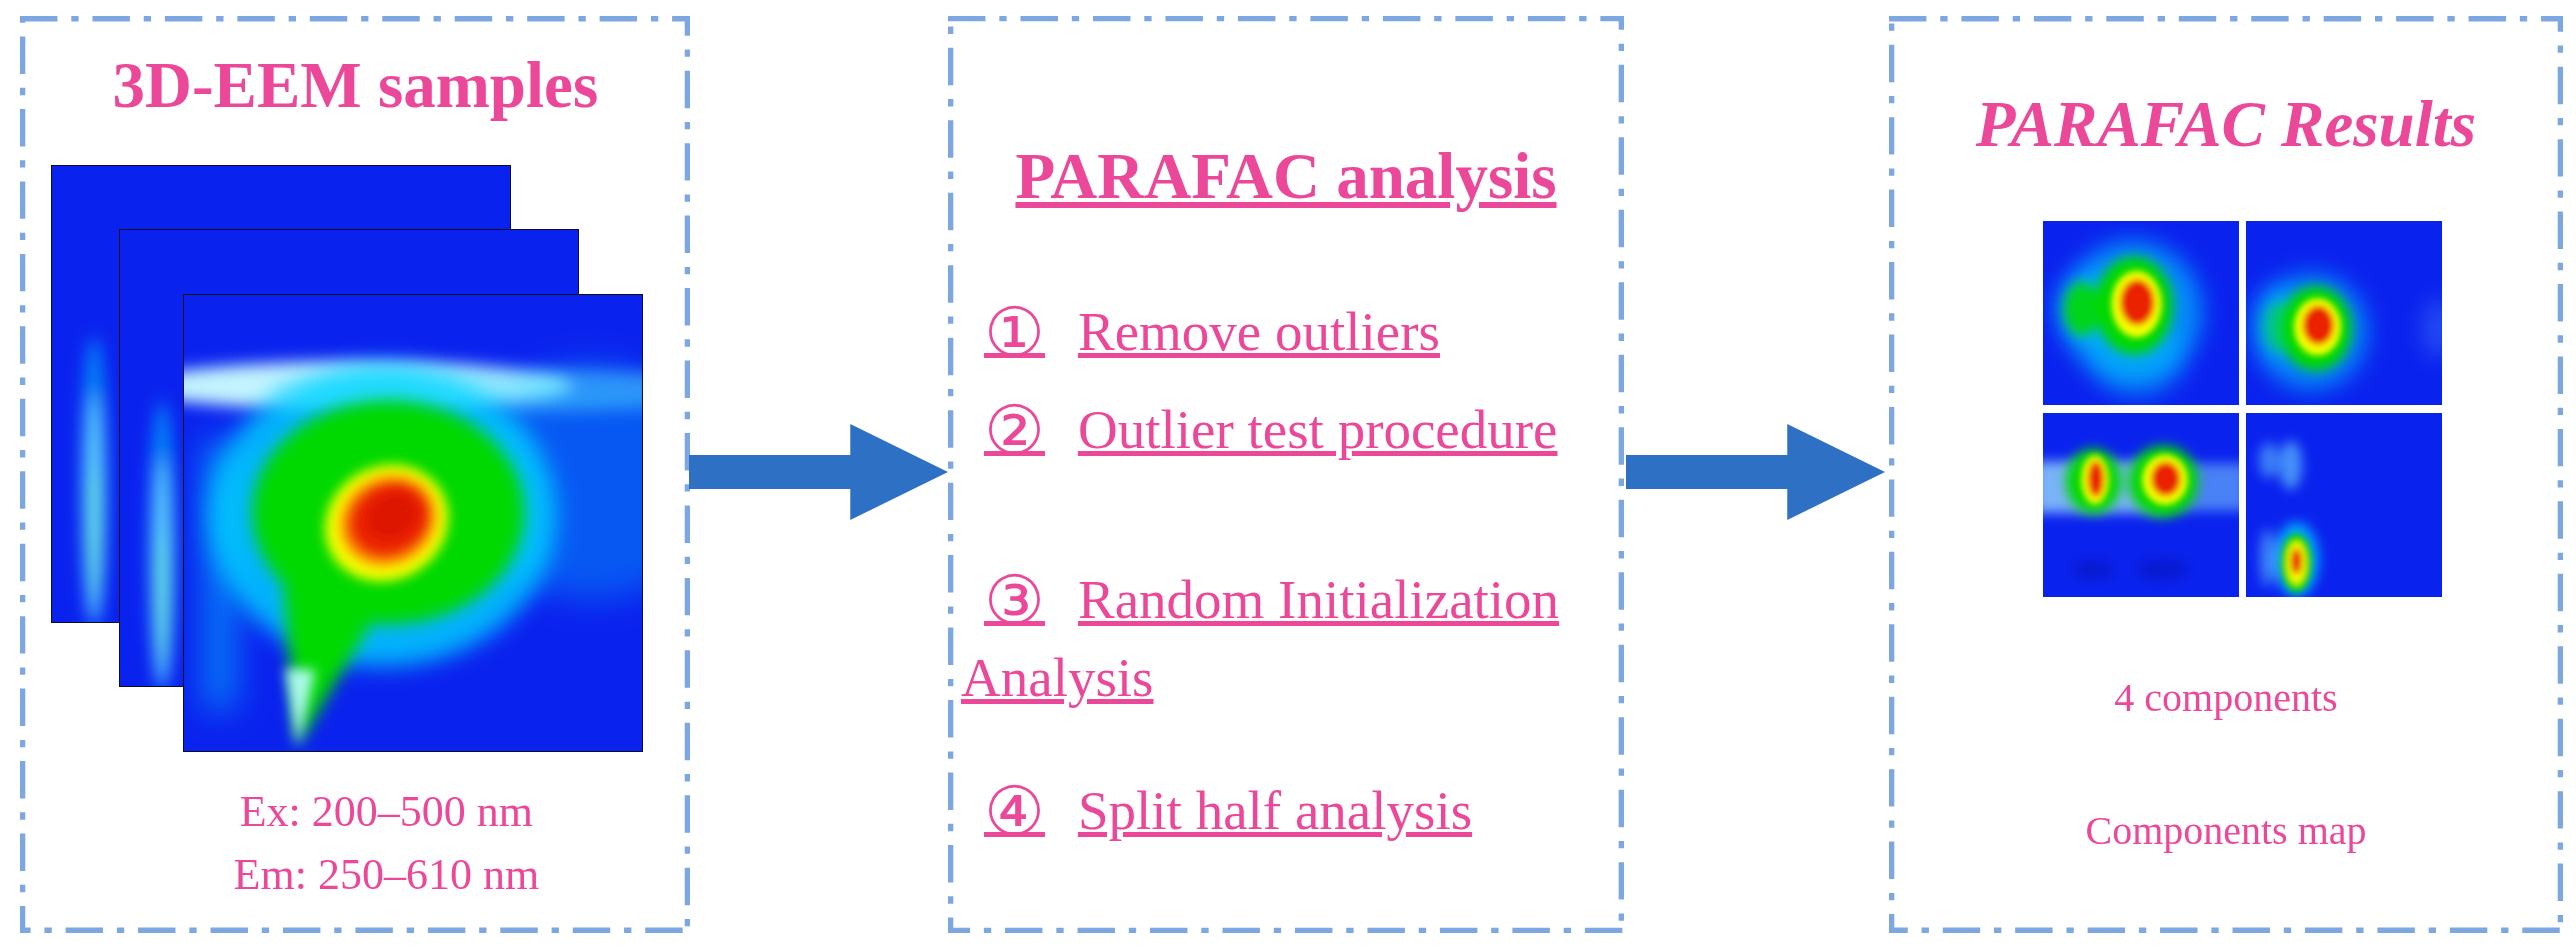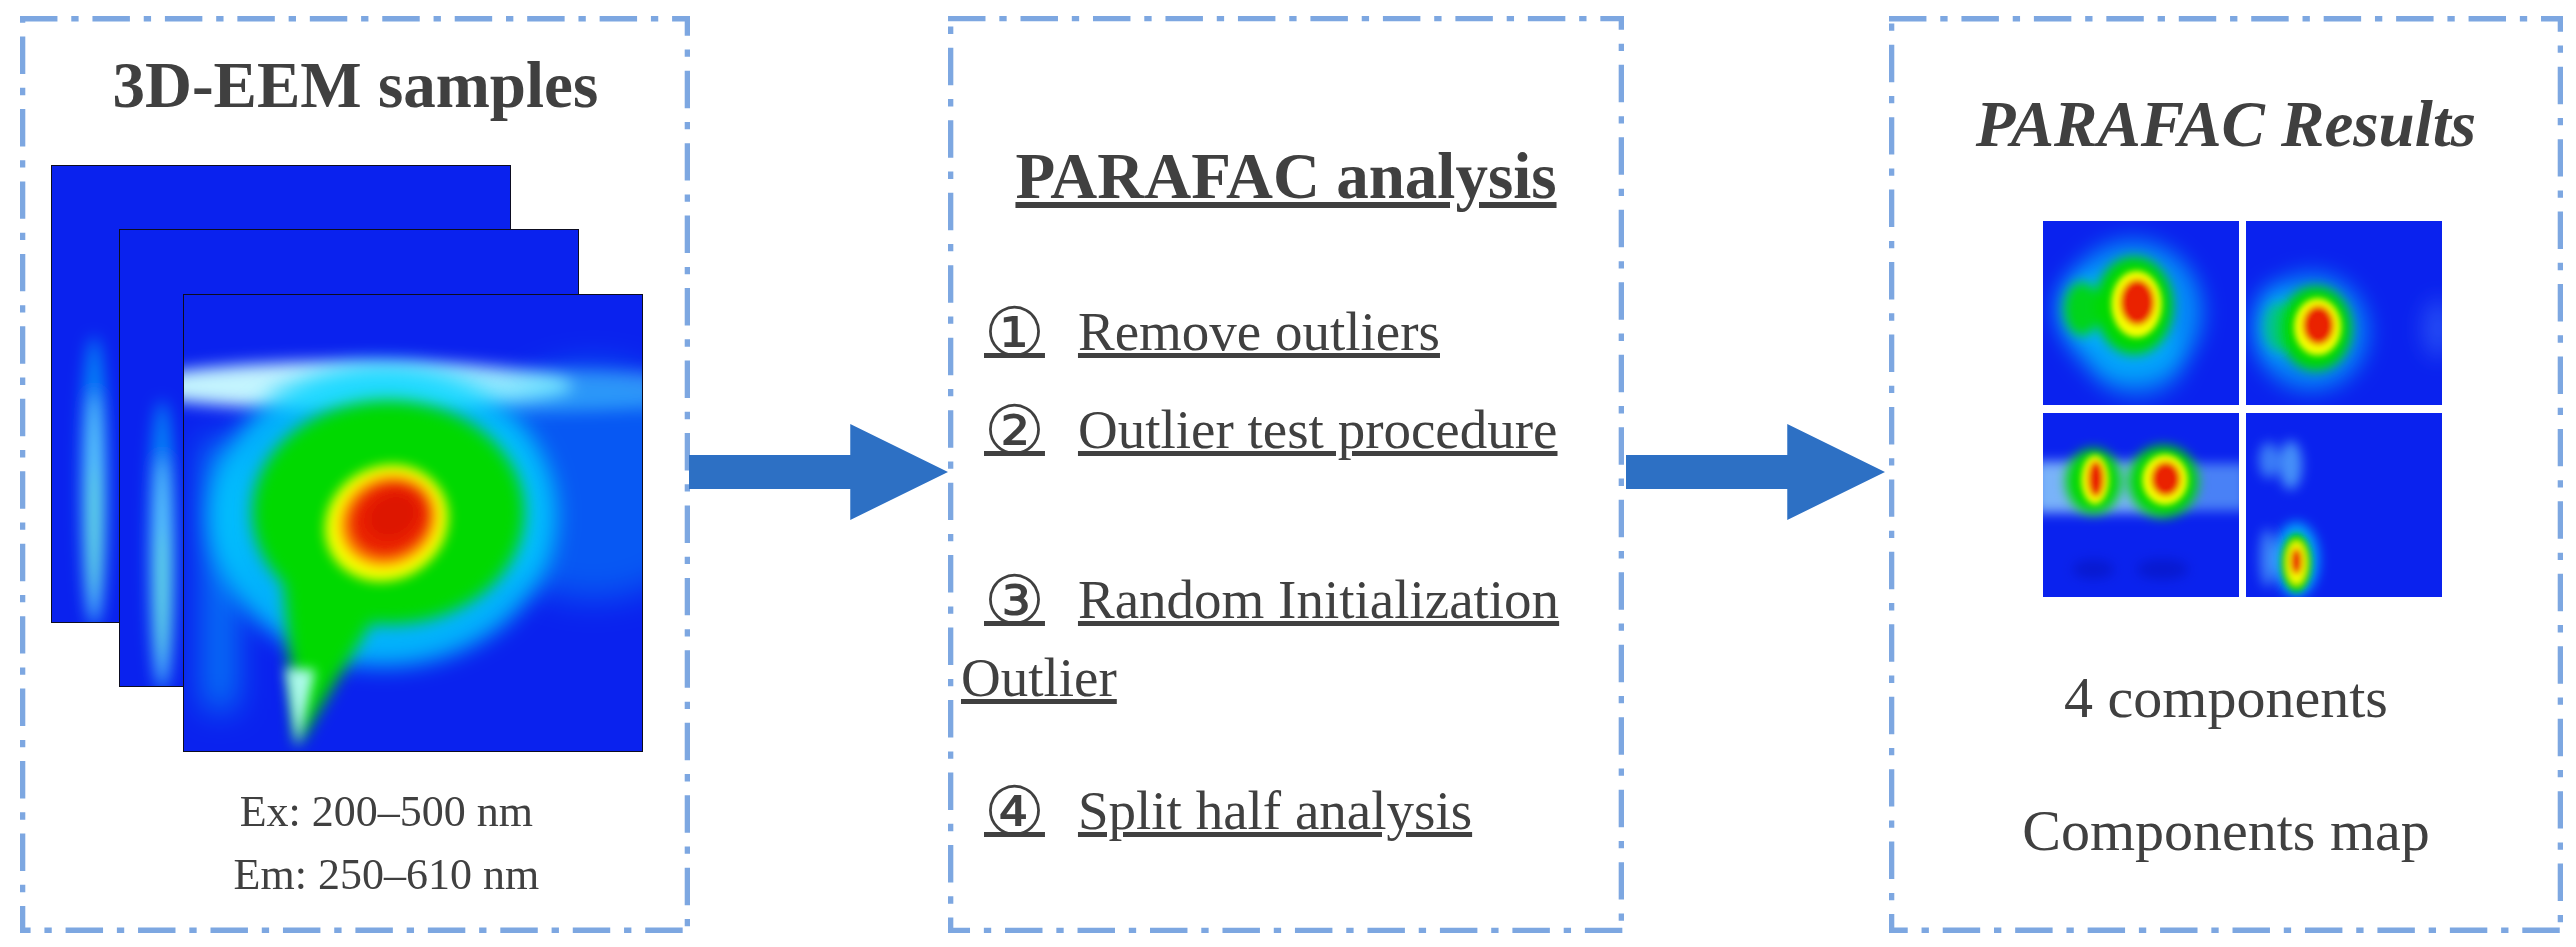--- a/index.html
+++ b/index.html
@@ -1,17 +1,17 @@
 <!DOCTYPE html>
 <html style="font-size:13px"><head>
 <meta charset="utf-8">
 <style>
   html,body{margin:0;padding:0;background:#ffffff;}
   .stage{position:relative;width:2576px;height:948px;background:#fff;overflow:hidden;
-         font-family:"Liberation Serif","DejaVu Serif",serif;color:#404040;}
+         font-family:"Liberation Serif","DejaVu Serif",serif;color:#ec4899;}
 
   
   .panel{position:absolute;top:16.3px;height:917px;}
   #panel-samples{left:20.4px;width:670px;}
   #panel-analysis{left:948px;width:676px;}
   #panel-results{left:1889px;width:674px;}
   .pborder{position:absolute;left:0;top:0;width:100%;height:100%;pointer-events:none;}
   .pborder rect{fill:none;stroke:#7da7e1;stroke-width:13;stroke-dasharray:46 17 9 17;}
 
   .panel h2{position:absolute;left:0;width:100%;margin:0;text-align:center;
@@ -41,21 +41,21 @@
   #step-3{top:545px;}
   #step-4{top:756px;}
 
   
   .grid{position:absolute;left:154px;top:205px;width:399px;height:376px;
         display:grid;grid-template-columns:196px 196px;grid-template-rows:184px 184px;
         column-gap:6.5px;row-gap:8.1px;}
   .cell{background:#0a22ee;}
   .cell svg{display:block;width:100%;height:100%;}
 
-  .caption{position:absolute;left:0;width:100%;text-align:center;font-size:58px;line-height:77px;}
+  .caption{position:absolute;left:0;width:100%;text-align:center;font-size:40px;line-height:77px;}
   #cap-components{top:643px;}
   #cap-map{top:737px;margin-top:39px;}
 
   
   .arrow{position:absolute;top:411px;width:259px;height:122px;}
   #arrow-1{left:689px;}
   #arrow-2{left:1626px;}
   .arrow svg{display:block;width:100%;height:100%;}
   .arrow polygon{fill:#2d70c4;}
 </style>
@@ -164,21 +164,21 @@
     <div class="step" id="step-1">
       <span class="num">①</span><span class="line1">Remove outliers</span>
       <span class="line2"></span>
     </div>
     <div class="step" id="step-2">
       <span class="num">②</span><span class="line1">Outlier test procedure</span>
       <span class="line2"></span>
     </div>
     <div class="step" id="step-3">
       <span class="num">③</span><span class="line1">Random Initialization</span>
-      <span class="line2">Outlier</span>
+      <span class="line2">Analysis</span>
     </div>
     <div class="step" id="step-4">
       <span class="num">④</span><span class="line1">Split half analysis</span>
       <span class="line2"></span>
     </div>
   </section>
 
   <div class="arrow" id="arrow-2">
     <svg viewBox="0 0 318 150" preserveAspectRatio="none">
       <polygon points="0,54 198,54 198,16 318,75 198,134 198,96 0,96"></polygon>

